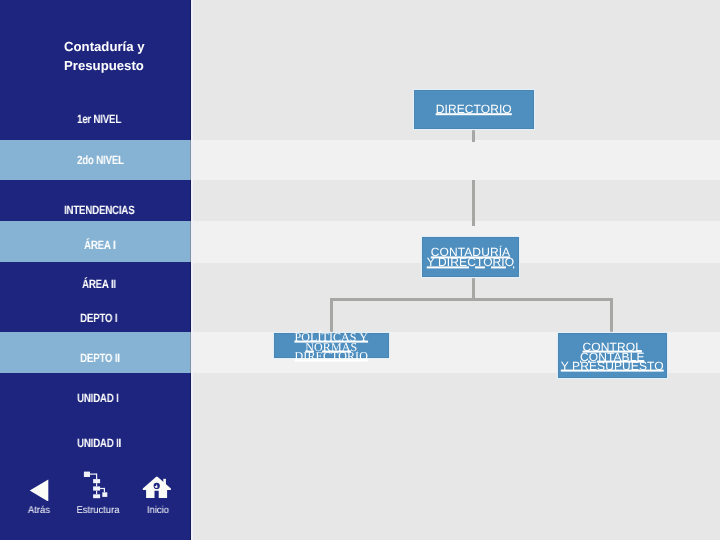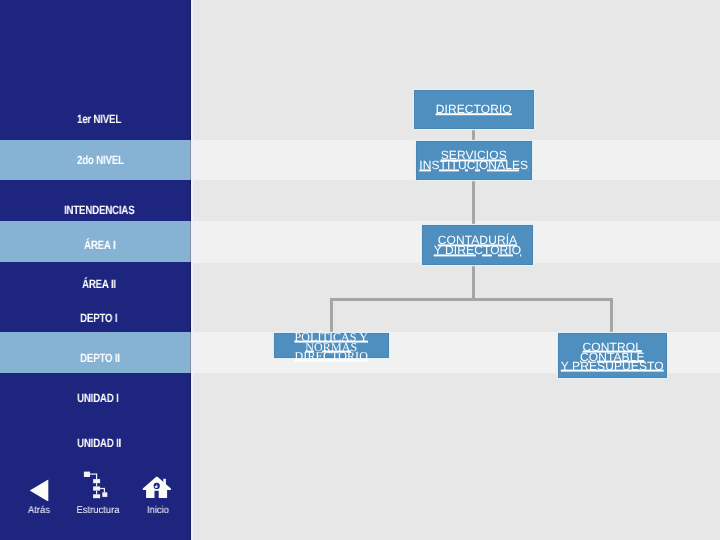--- a/index.html
+++ b/index.html
@@ -41,20 +41,21 @@
 
 <div id="stage">
     <div class="bgband" style="top: 332px; height: 41px;"></div>
     <div class="bgband" style="top: 221px; height: 42px;"></div>
     <div class="bgband" style="top: 140px; height: 40px;"></div>
   <div id="sidebar-edge"></div>
   <div id="sidebar">
       <div class="sbband" style="top: 332px; height: 41px;"></div>
       <div class="sbband" style="top: 221px; height: 41px;"></div>
       <div class="sbband" style="top: 140px; height: 40px;"></div>
+    <div id="title">Contaduría y Presupuesto</div>
 
     <div class="navitem">
       <svg class="navsvg" width="30" height="30" viewBox="0 0 30 30" style="position:absolute;left:23px;top:470.5px;">
         <polygon points="25.3,8.6 25.3,30.6 6.7,19.6" fill="#fbfbf7"></polygon>
       </svg>
       <div class="navlbl" style="position:absolute;left:9px;top:505px;width:60px;text-align:center;">Atrás</div>
     </div>
 
     <div class="navitem">
       <svg width="30" height="30" viewBox="0 0 30 30" style="position:absolute;left:80px;top:470px;">
@@ -100,24 +101,21 @@
     </div>
 <div class="conn" style="left: 472px; top: 128px; width: 3px; height: 14px;"></div>
     <div class="conn" style="left: 472px; top: 180px; width: 3px; height: 46px;"></div>
     <div class="conn" style="left: 472px; top: 265px; width: 3px; height: 36px;"></div>
     <div class="conn" style="left: 330px; top: 298px; width: 283px; height: 3px;"></div>
     <div class="conn" style="left: 330px; top: 298px; width: 3px; height: 36px;"></div>
     <div class="conn" style="left: 610px; top: 298px; width: 3px; height: 36px;"></div>
     <div class="node" style="left: 414px; top: 90px; width: 119.5px; height: 38.5px;">
       <div class="nodelbl"><span>DIRECTORIO</span></div>
     </div>
-    <div class="node" style="left: 416px; top: 141px; width: 115.5px; height: 38.7px;">
-      <div class="nodelbl"><span>SERVICIOS</span><br><span>INSTITUCIONALES</span></div>
-    </div>
-    <div class="node" style="left: 422px; top: 225px; width: 111px; height: 40px;">
+    <div class="node" style="left: 422px; top: 237px; width: 97px; height: 40px;">
       <div class="nodelbl"><span>CONTADURÍA</span><br><span>Y DIRECTORIO</span></div>
     </div>
     <div class="node" style="left: 274px; top: 333px; width: 114.5px; height: 25px; font-family: Liberation Serif, serif;">
       <div class="nodelbl"><span>POLÍTICAS Y NORMAS</span><br><span>DIRECTORIO</span></div>
     </div>
     <div class="node" style="left: 558px; top: 333px; width: 108.5px; height: 45px;">
       <div class="nodelbl"><span>CONTROL CONTABLE</span><br><span>Y PRESUPUESTO</span></div>
     </div>
   </div>
 

